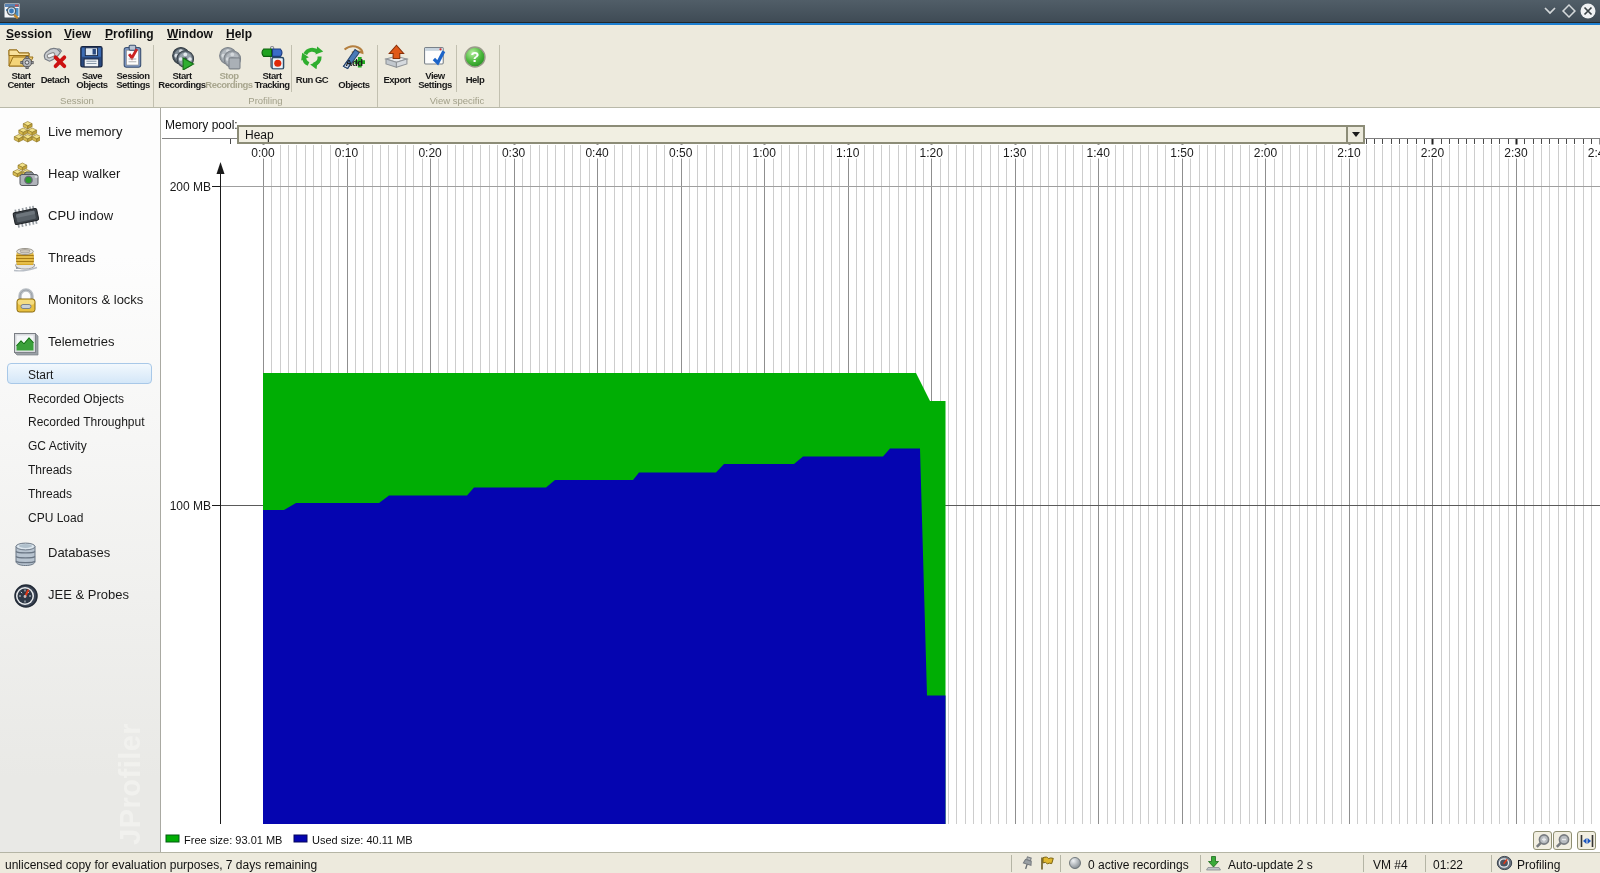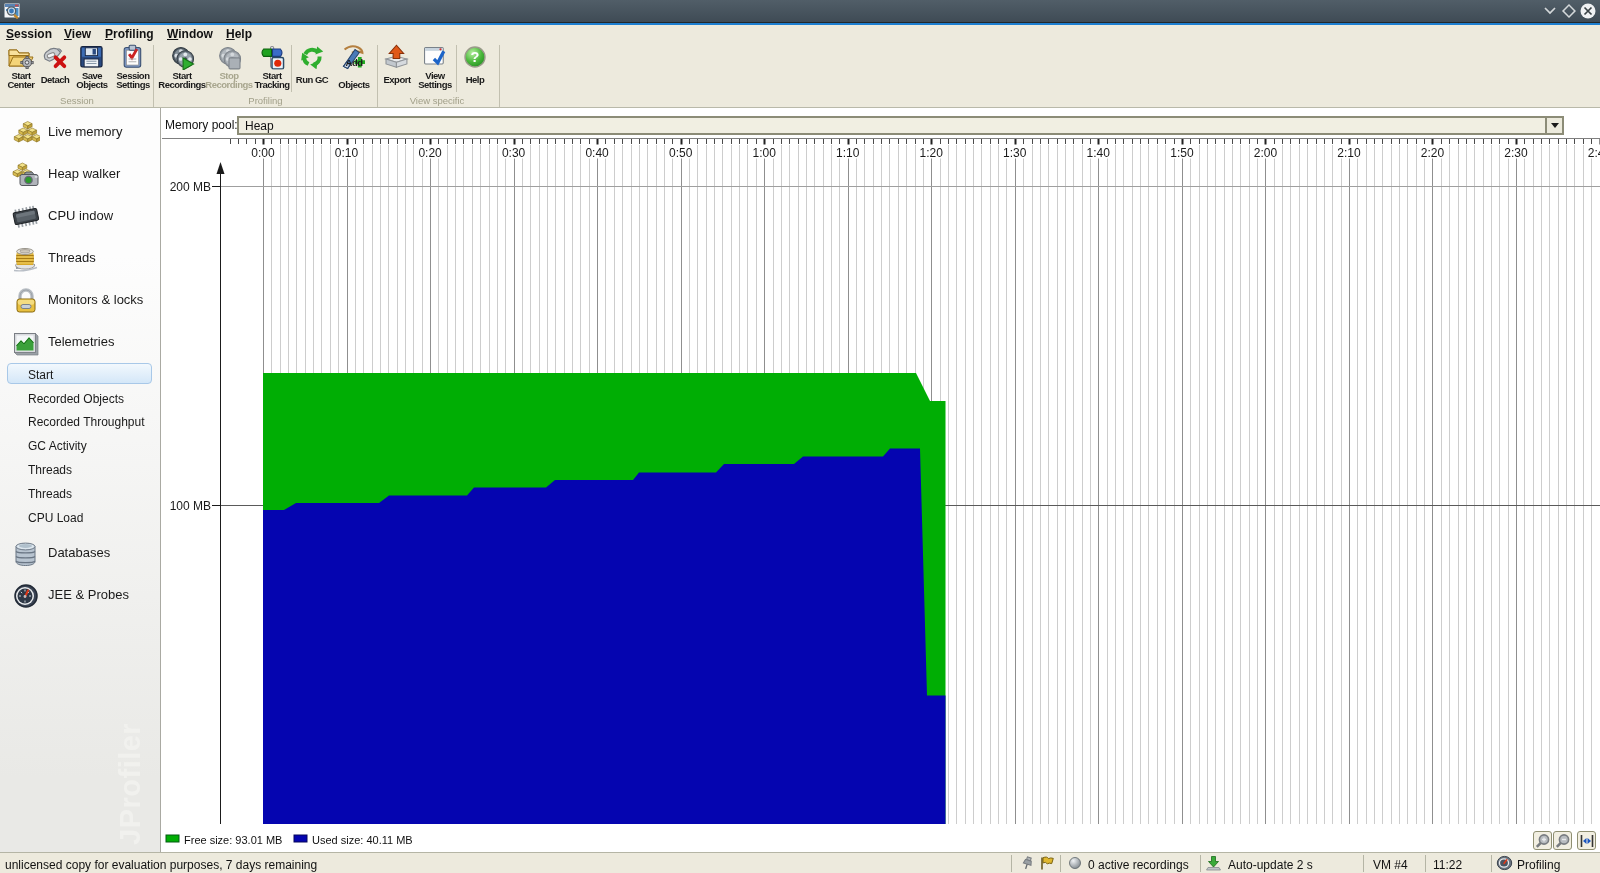--- a/index.html
+++ b/index.html
@@ -20,21 +20,21 @@
 .sitem { position:absolute; font-size:13px; color:#1a1a1a; white-space:nowrap; }
 .ssub { position:absolute; font-size:12px; color:#1a1a1a; white-space:nowrap; }
 #selmem { position:absolute; left:7px; top:255px; width:145px; height:21px; border-radius:4px;
   border:1px solid #a8c8e8; background:linear-gradient(#f2f8fd,#d4e7f8); }
 #wmark { position:absolute; left:114px; top:737px; width:132px; height:36px;
   transform:rotate(-90deg); transform-origin:0 0; font-size:29px; font-weight:bold;
   color:#f1f1ee; letter-spacing:0.5px; }
 #main { position:absolute; left:162px; top:108px; width:1438px; height:744px; background:#fff; }
 #poolrow { position:absolute; left:0; top:0; width:1438px; height:30px; background:#fff; }
 #poolrow .lab { position:absolute; left:3px; top:10px; font-size:12px; color:#111; }
-#combo { position:absolute; left:75px; top:8px; width:1327px; height:19px; background:#f1efe2;
+#combo { position:absolute; left:75px; top:17px; width:1128px; height:19px; background:#f1efe2;
   border:2px solid #8c8c77;text-decoration:underline; }
 #combo .v { position:absolute; left:6px; top:1px; font-size:12px; color:#111; }
 #combo .btn { position:absolute; right:0px; top:0px; width:17px; height:15px; background:#eceadc;
   border-left:2px solid #8c8c77; }
 #combo .btn:after { content:""; position:absolute; left:4px; top:5px; border:4.5px solid transparent;
   border-top:5.5px solid #1a1a1a; border-bottom:none; }
 .tl { font-family:"Liberation Sans",sans-serif; font-size:12px; fill:#1a1a1a; }
 .tg { font-family:"Liberation Sans",sans-serif; font-size:11px; fill:#111; }
 .zbtn { position:absolute; top:723px; width:19px; height:19px; border:1px solid #8f8f72;
   border-radius:3px; background:#f2efe2; }
@@ -230,21 +230,21 @@
         <text x="13" y="17" text-anchor="middle" font-family="Liberation Sans" font-size="14.5" font-weight="bold" fill="#fff">?</text>
       </svg></div>
     <div class="tlab" style="left:430px;top:31.5px;width:90px">Help</div>
     <div class="tsep" style="left:153px;height:62px"></div>
     <div class="tsep" style="left:377px;height:62px"></div>
     <div class="tsep" style="left:499px;height:62px"></div>
     <div class="tsep" style="left:291px;height:47px"></div>
     <div class="tsep" style="left:456px;height:47px"></div>
     <div class="glab" style="left:0px;width:154px">Session</div>
     <div class="glab" style="left:154px;width:223px">Profiling</div>
-    <div class="glab" style="left:373px;width:128px">View specific</div>
+    <div class="glab" style="left:393px;width:128px">View specific</div>
   </div>
 <div id="sidebar">
     <div style="position:absolute;left:12px;top:12px"><svg width="28" height="26" viewBox="0 0 28 26" style="">
         <path d="M11.3,3.7 L15.700000000000001,1.5 L20.1,3.7 L15.700000000000001,5.9 Z" fill="#f2e28a" stroke="#8a7020" stroke-width="0.6"></path>
         <path d="M11.3,3.7 L15.700000000000001,5.9 L15.700000000000001,8.98 L11.3,6.78 Z" fill="#d8bc50" stroke="#8a7020" stroke-width="0.6"></path>
         <path d="M20.1,3.7 L15.700000000000001,5.9 L15.700000000000001,8.98 L20.1,6.78 Z" fill="#c0a238" stroke="#8a7020" stroke-width="0.6"></path>
         <path d="M6.8,10.2 L11.2,8 L15.600000000000001,10.2 L11.2,12.4 Z" fill="#f2e28a" stroke="#8a7020" stroke-width="0.6"></path>
         <path d="M6.8,10.2 L11.2,12.4 L11.2,15.48 L6.8,13.280000000000001 Z" fill="#d8bc50" stroke="#8a7020" stroke-width="0.6"></path>
         <path d="M15.600000000000001,10.2 L11.2,12.4 L11.2,15.48 L15.600000000000001,13.280000000000001 Z" fill="#c0a238" stroke="#8a7020" stroke-width="0.6"></path>
         <path d="M15.8,10.2 L20.200000000000003,8 L24.6,10.2 L20.200000000000003,12.4 Z" fill="#f2e28a" stroke="#8a7020" stroke-width="0.6"></path>
@@ -463,14 +463,14 @@
     <div style="position:absolute;left:1496px;top:2px"><svg width="17" height="16" viewBox="0 0 17 16" style="">
         <ellipse cx="8.5" cy="8" rx="7.2" ry="6.6" fill="#6a7480" stroke="#3a424c"></ellipse>
         <ellipse cx="8" cy="8" rx="5.2" ry="4.8" fill="#e8eaec"></ellipse>
         <ellipse cx="8" cy="8" rx="3.9" ry="3.5" fill="#4a5462"></ellipse>
         <path d="M8,8.5 L10.8,4.8" stroke="#e03818" stroke-width="1.5" stroke-linecap="round"></path>
       </svg></div>
     <div class="stx" style="left:5px">unlicensed copy for evaluation purposes, 7 days remaining</div>
     <div class="stx" style="left:1088px">0 active recordings</div>
     <div class="stx" style="left:1228px">Auto-update 2 s</div>
     <div class="stx" style="left:1373px">VM #4</div>
-    <div class="stx" style="left:1433px">11:22</div>
+    <div class="stx" style="left:1433px">01:22</div>
     <div class="stx" style="left:1517px">Profiling</div>
   </div>
 </body></html>

